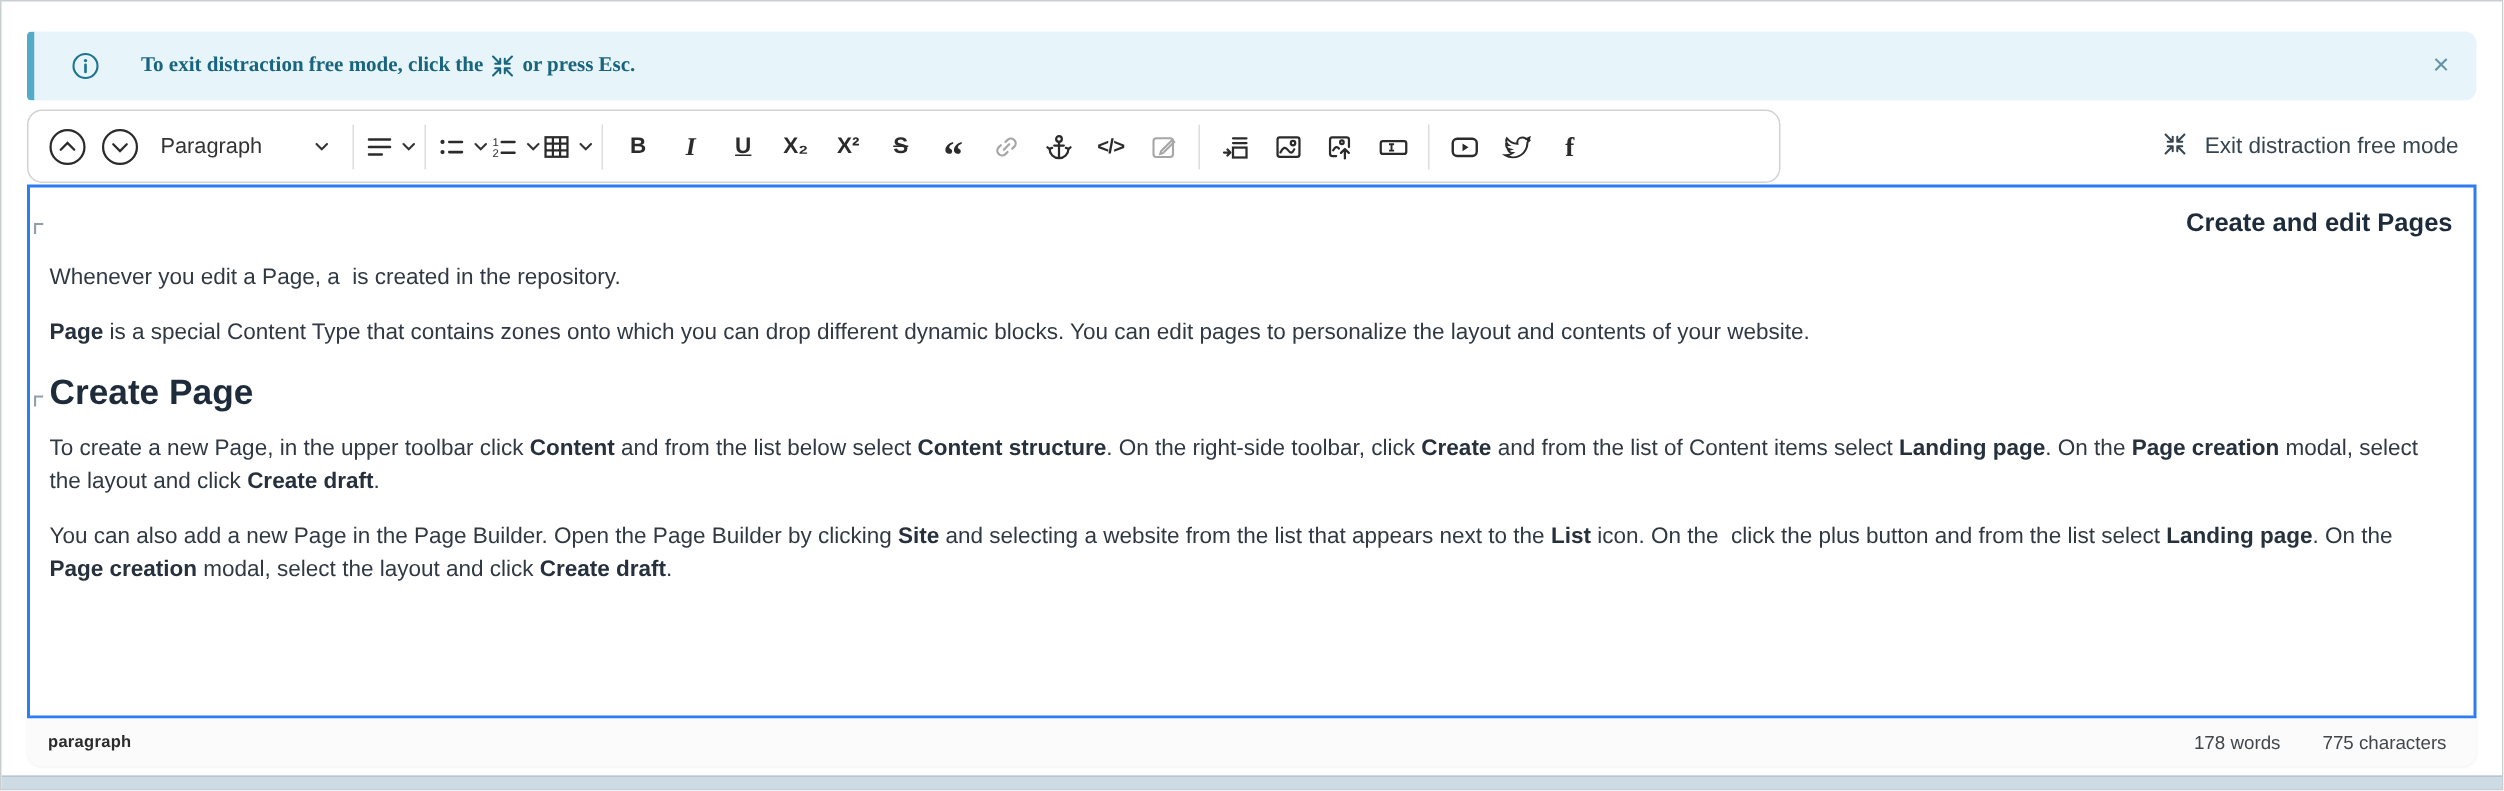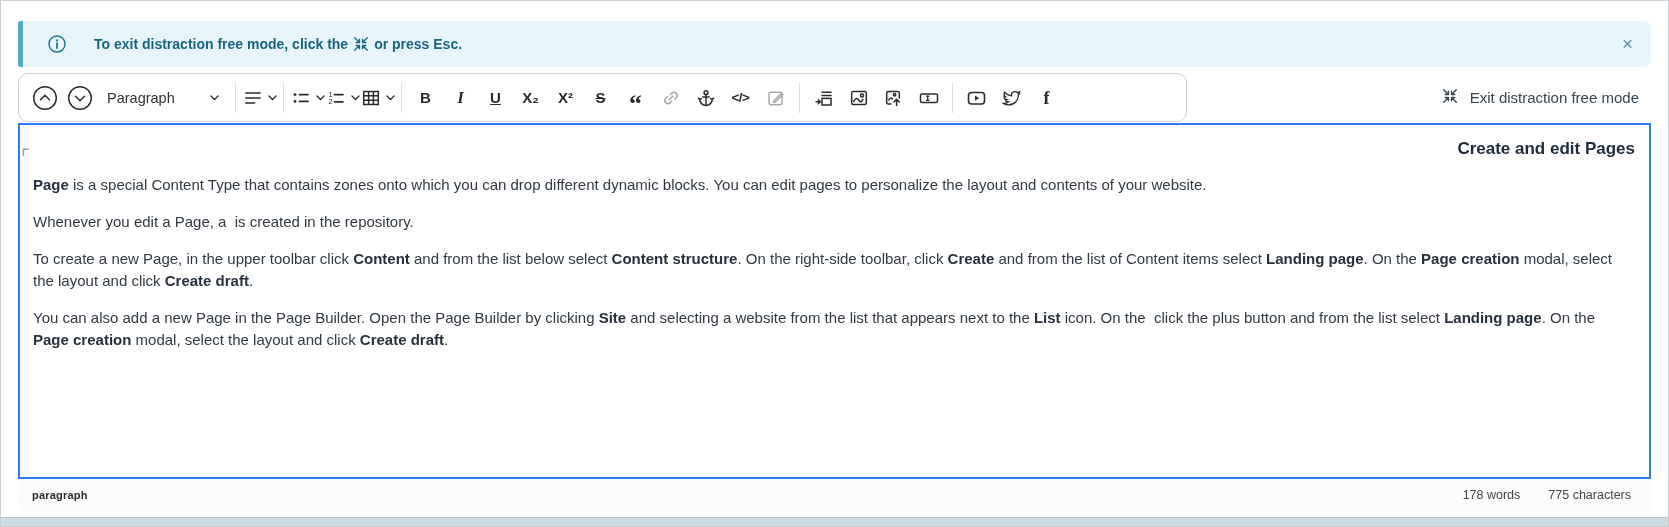--- a/index.html
+++ b/index.html
@@ -13,21 +13,21 @@
   body{font-family:"Liberation Sans",sans-serif;}
   .screen{position:relative;width:1669px;height:527px;background:#fff;
     border:1px solid #c9ced1;overflow:hidden;}
 
   
   .banner{position:absolute;left:17px;right:17px;top:20px;height:46px;
     background:var(--banner_bg);border-left:5px solid var(--banner_accent);
     border-radius:3px 8px 8px 3px;display:flex;align-items:center;}
   .banner .info-ic{margin-left:24px;display:flex;color:#1f7492;}
   .banner .msg{margin-left:27px;font-size:14px;font-weight:bold;color:var(--banner_text);
-    display:flex;align-items:center;gap:4px;white-space:pre;}
+    display:flex;align-items:center;gap:4px;white-space:pre;font-family:Liberation Serif, serif;}
   .banner .inline-compress{display:flex;color:var(--banner_text);}
   .banner .close{position:absolute;right:18px;top:0;height:100%;display:flex;align-items:center;
     font-size:19px;color:#6493a9;cursor:pointer;background:none;border:none;font-family:inherit;}
 
   
   .toolbar-row{position:absolute;left:17px;right:17px;top:72px;height:49px;
     display:flex;align-items:center;}
   .toolbar-box{width:1169px;height:49px;background:#fff;border:1px solid var(--toolbar_border);
     border-radius:10px;display:flex;align-items:center;padding:0 8px;flex:none;}
   .tb-btn{height:36px;min-width:35px;display:flex;align-items:center;justify-content:center;
@@ -294,22 +294,25 @@
   </svg>
 </span>
       <span>Exit distraction free mode</span>
     </button>
   </div>
 
   <div class="editor">
       <h2><span class="h-marker"><svg width="8" height="9" viewBox="0 0 8 9">
             <path d="M1.4 8 V1.3 H6.8" fill="none" stroke="#8fa0ad" stroke-width="1.4"></path>
           </svg></span><span>Create and edit Pages</span></h2>
+      <p><span>Whenever you edit a Page, a  is created in the repository.</span></p>
       <p><strong>Page</strong><span> is a special Content Type that contains zones onto which you can drop different dynamic blocks. You can edit pages to personalize the layout and contents of your website.</span></p>
-      <p><span>Whenever you edit a Page, a  is created in the repository.</span></p>
+      <h1><span class="h-marker"><svg width="8" height="9" viewBox="0 0 8 9">
+            <path d="M1.4 8 V1.3 H6.8" fill="none" stroke="#8fa0ad" stroke-width="1.4"></path>
+          </svg></span><span>Create Page</span></h1>
       <p><span>To create a new Page, in the upper toolbar click </span><strong>Content</strong><span> and from the list below select </span><strong>Content structure</strong><span>. On the right-side toolbar, click </span><strong>Create</strong><span> and from the list of Content items select </span><strong>Landing page</strong><span>. On the </span><strong>Page creation</strong><span> modal, select the layout and click </span><strong>Create draft</strong><span>.</span></p>
       <p><span>You can also add a new Page in the Page Builder. Open the Page Builder by clicking </span><strong>Site</strong><span> and selecting a website from the list that appears next to the </span><strong>List</strong><span> icon. On the  click the plus button and from the list select </span><strong>Landing page</strong><span>. On the </span><strong>Page creation</strong><span> modal, select the layout and click </span><strong>Create draft</strong><span>.</span></p>
     </div>
 
   <div class="statusbar">
     <span class="blocktype">paragraph</span>
     <span class="counts">
       <span>178 words</span>
       <span>775 characters</span>
     </span>

